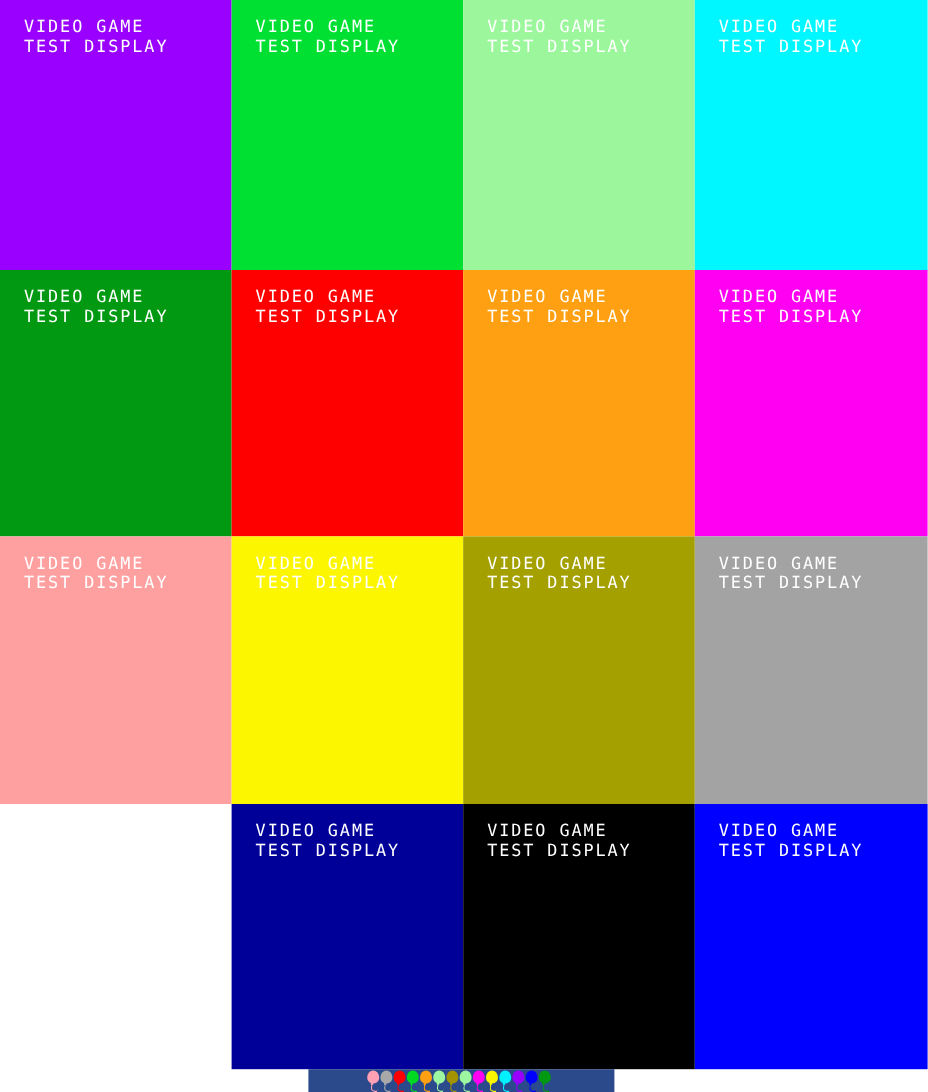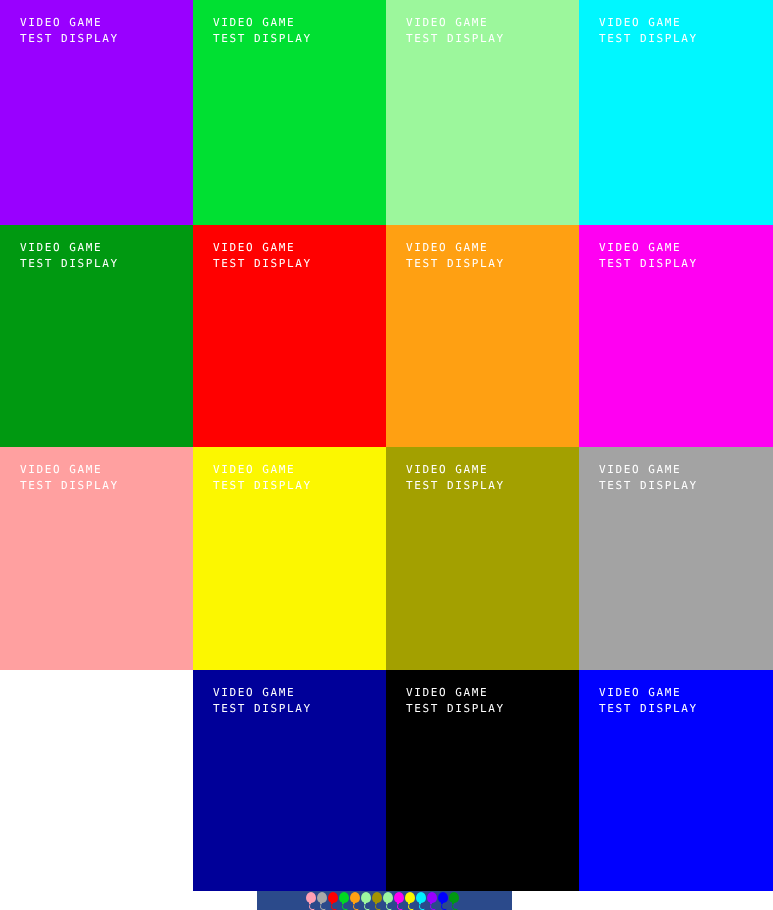--- a/index.html
+++ b/index.html
@@ -33,21 +33,21 @@
     overflow: hidden;
     box-sizing: border-box;
   }
 
   .swatch-label {
     position: absolute;
     left: 20px;
     top: 15px;
     color: #ffffff;
     font-family: "DejaVu Sans Mono", "Liberation Mono", monospace;
-    font-size: 11px;
+    font-size: 14px;
     line-height: 16px;
     letter-spacing: 1.6px;
     white-space: pre;
     -webkit-font-smoothing: none;
     text-rendering: geometricPrecision;
   }
   .swatch-label .line {
     display: block;
   }
 

